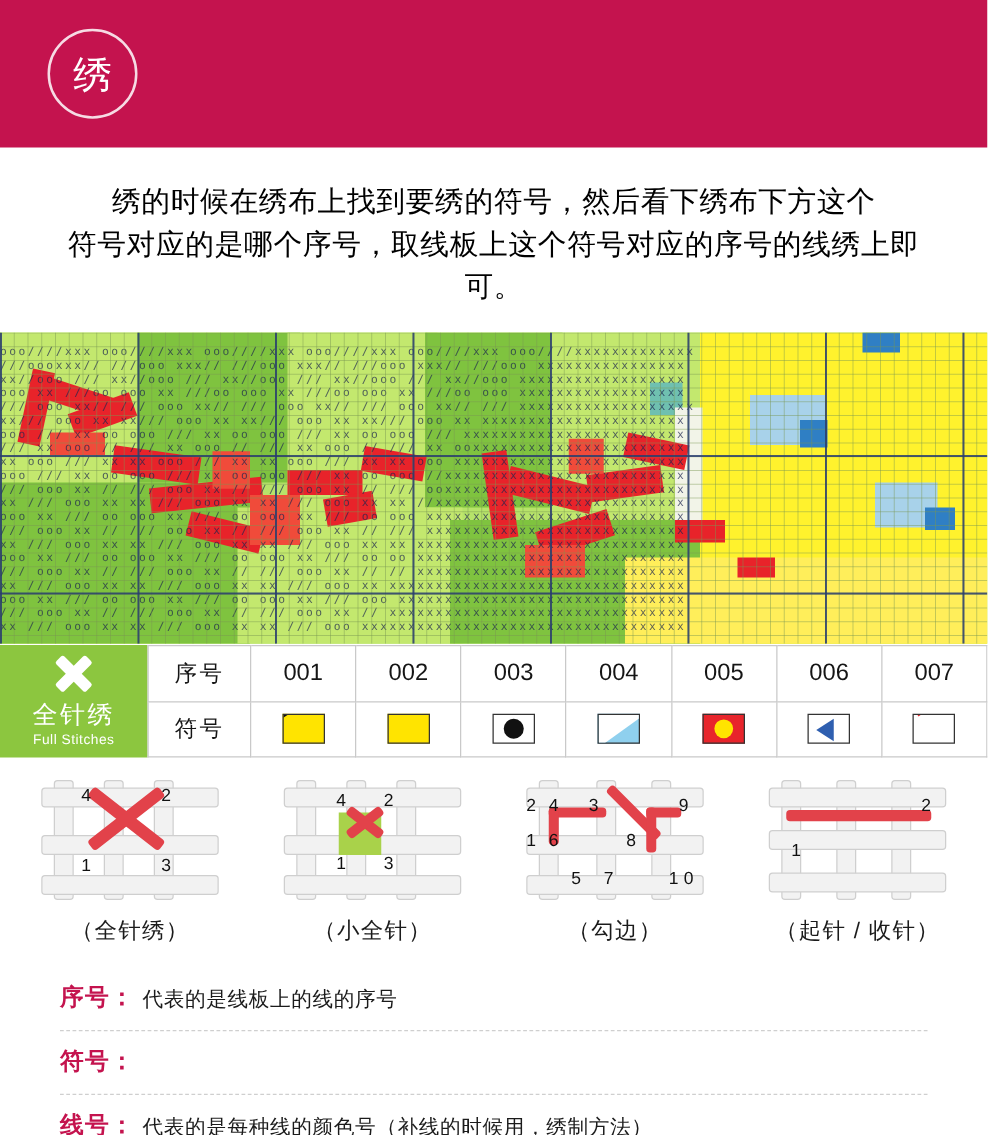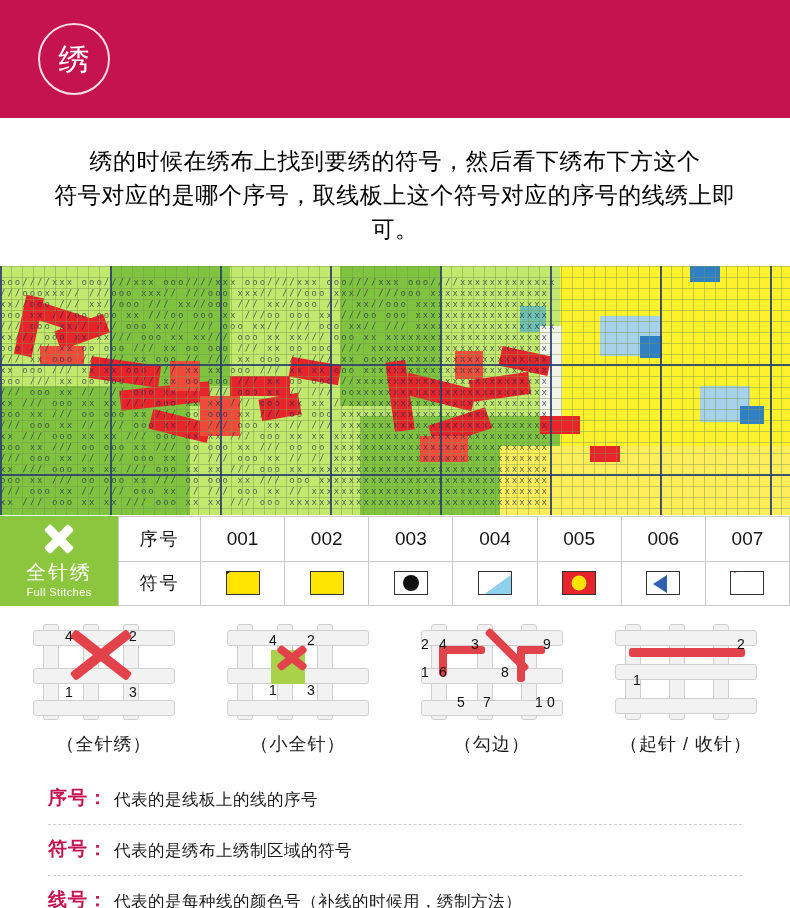--- a/index.html
+++ b/index.html
@@ -530,19 +530,18 @@
   </div>
 </div>
 
 <div class="notes">
   <div class="note-row">
     <span class="note-key">序号：</span>
     <span class="note-val">代表的是线板上的线的序号</span>
   </div>
   <div class="note-row">
     <span class="note-key">符号：</span>
-    <span class="note-val">代表的是绣布上绣制区域的符号</span>
   </div>
   <div class="note-row">
     <span class="note-key">线号：</span>
     <span class="note-val">代表的是每种线的颜色号（补线的时候用，绣制方法）</span>
   </div>
 </div>
 
 </body></html>

